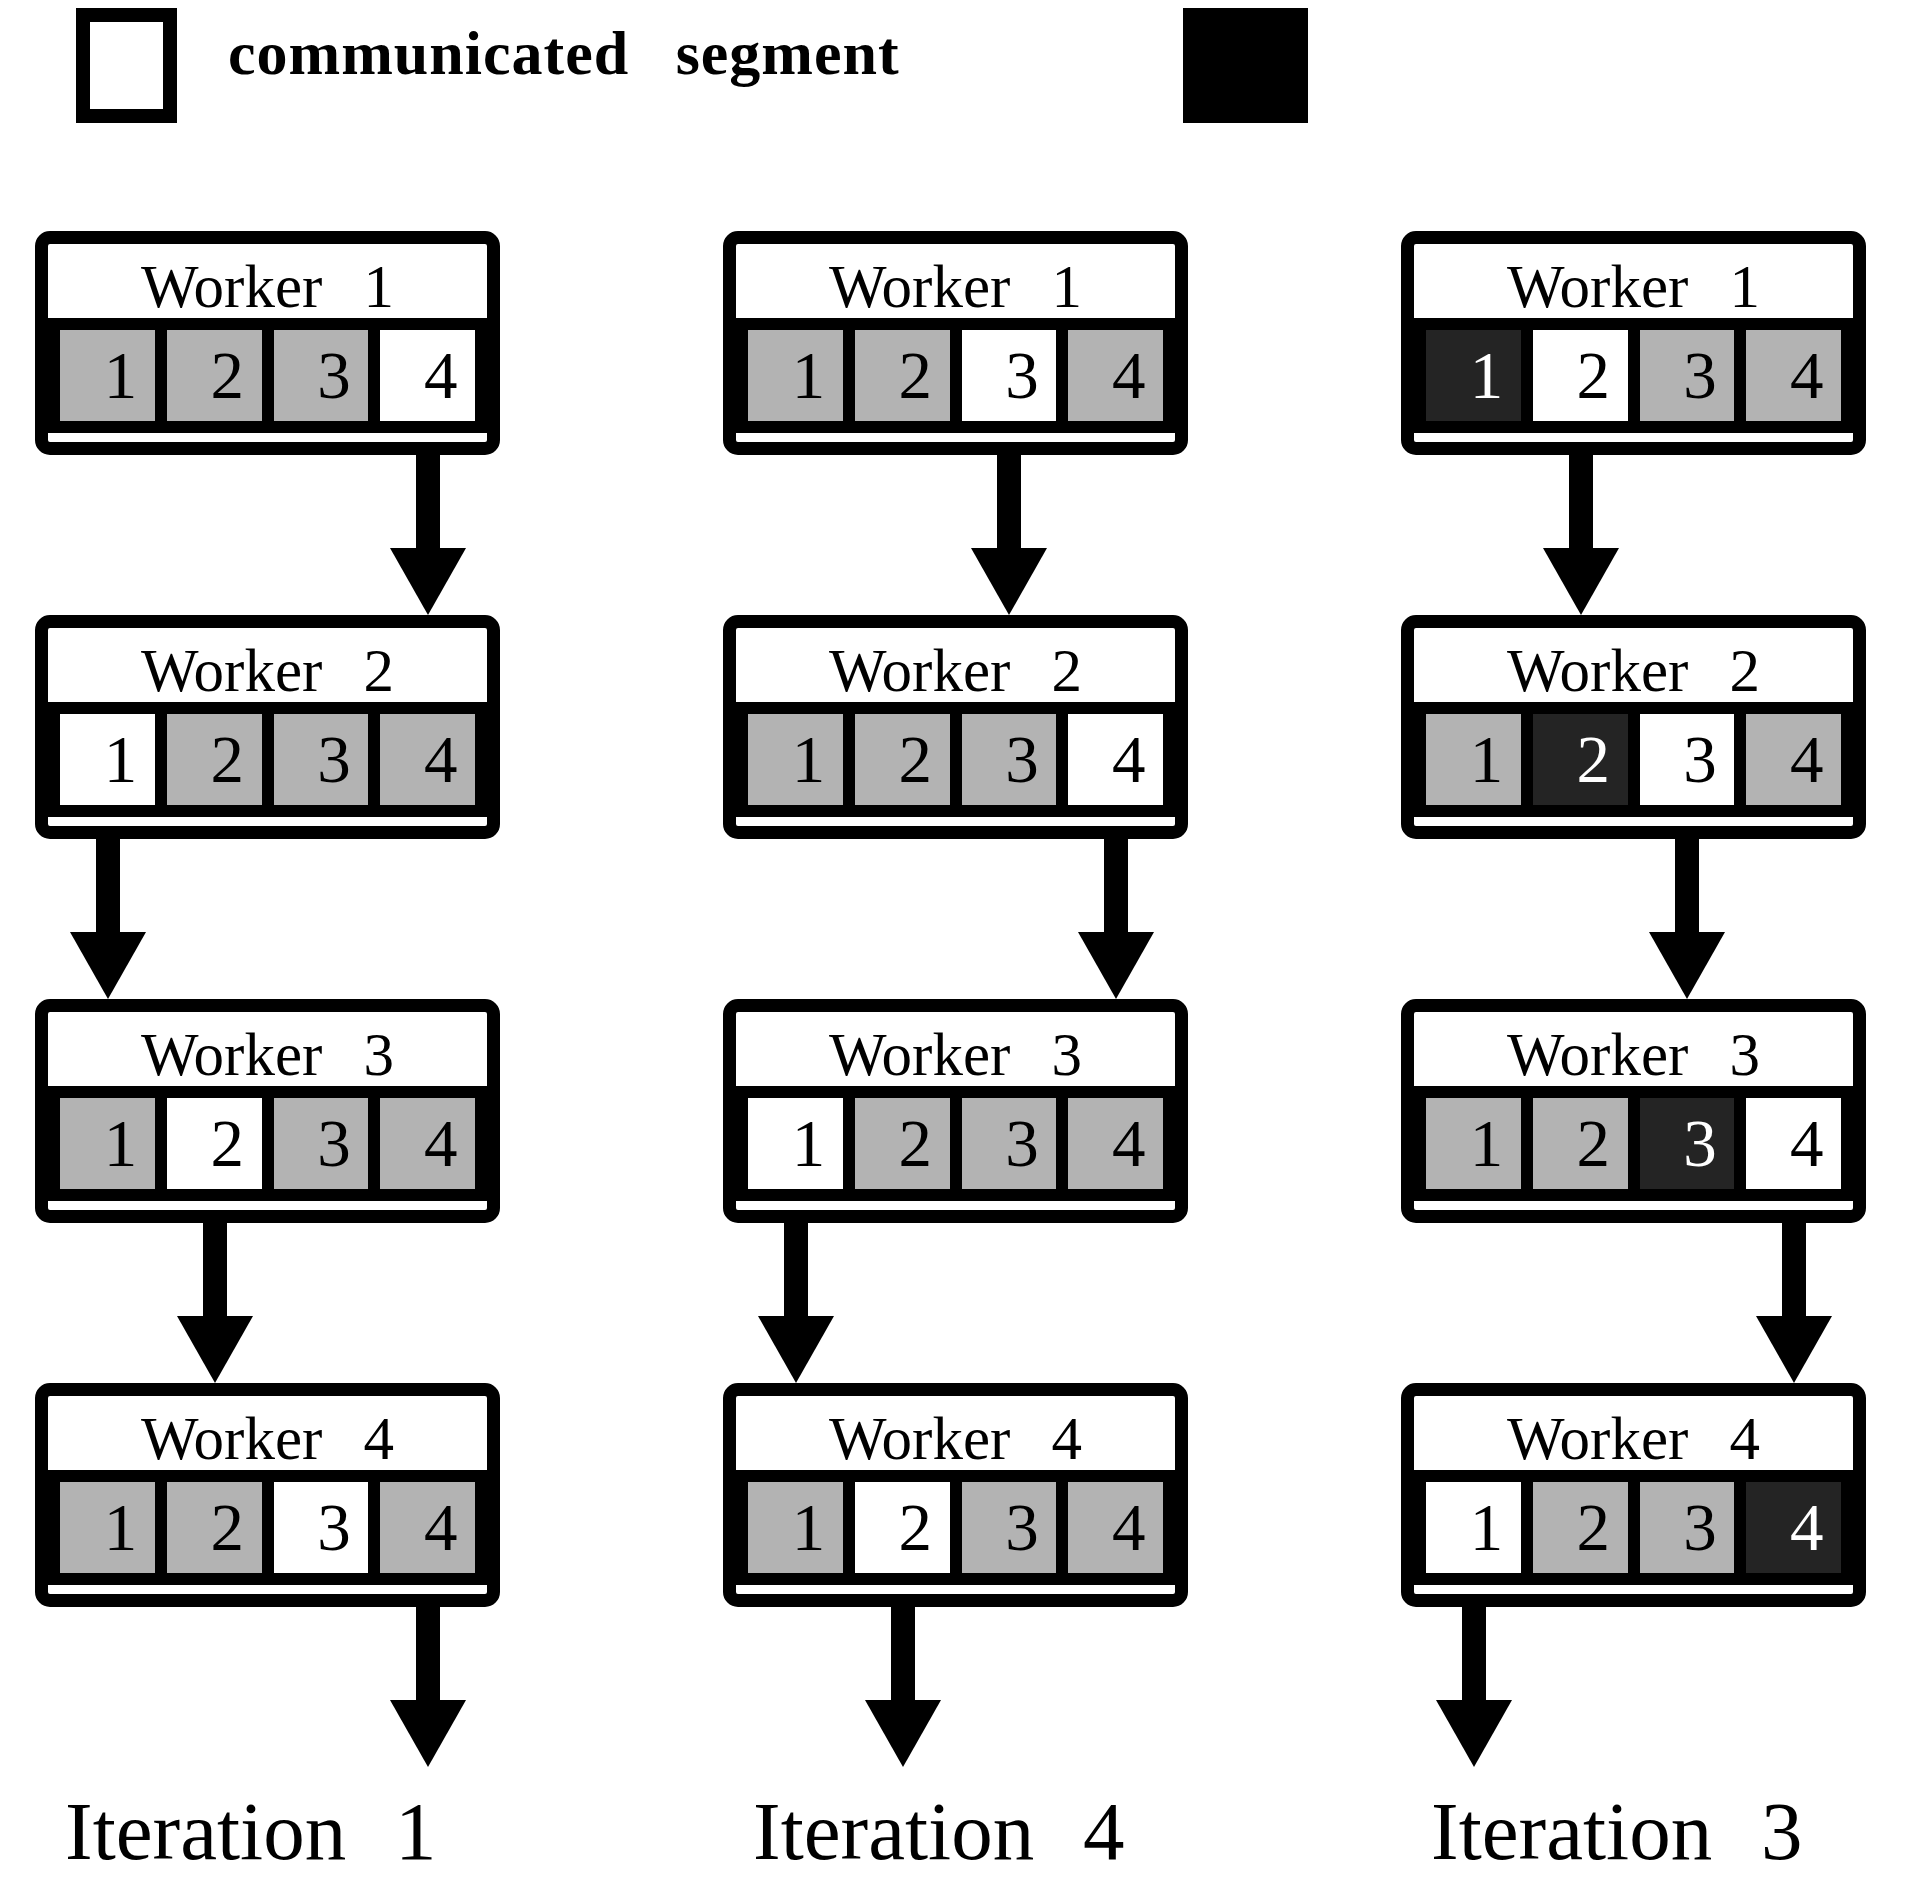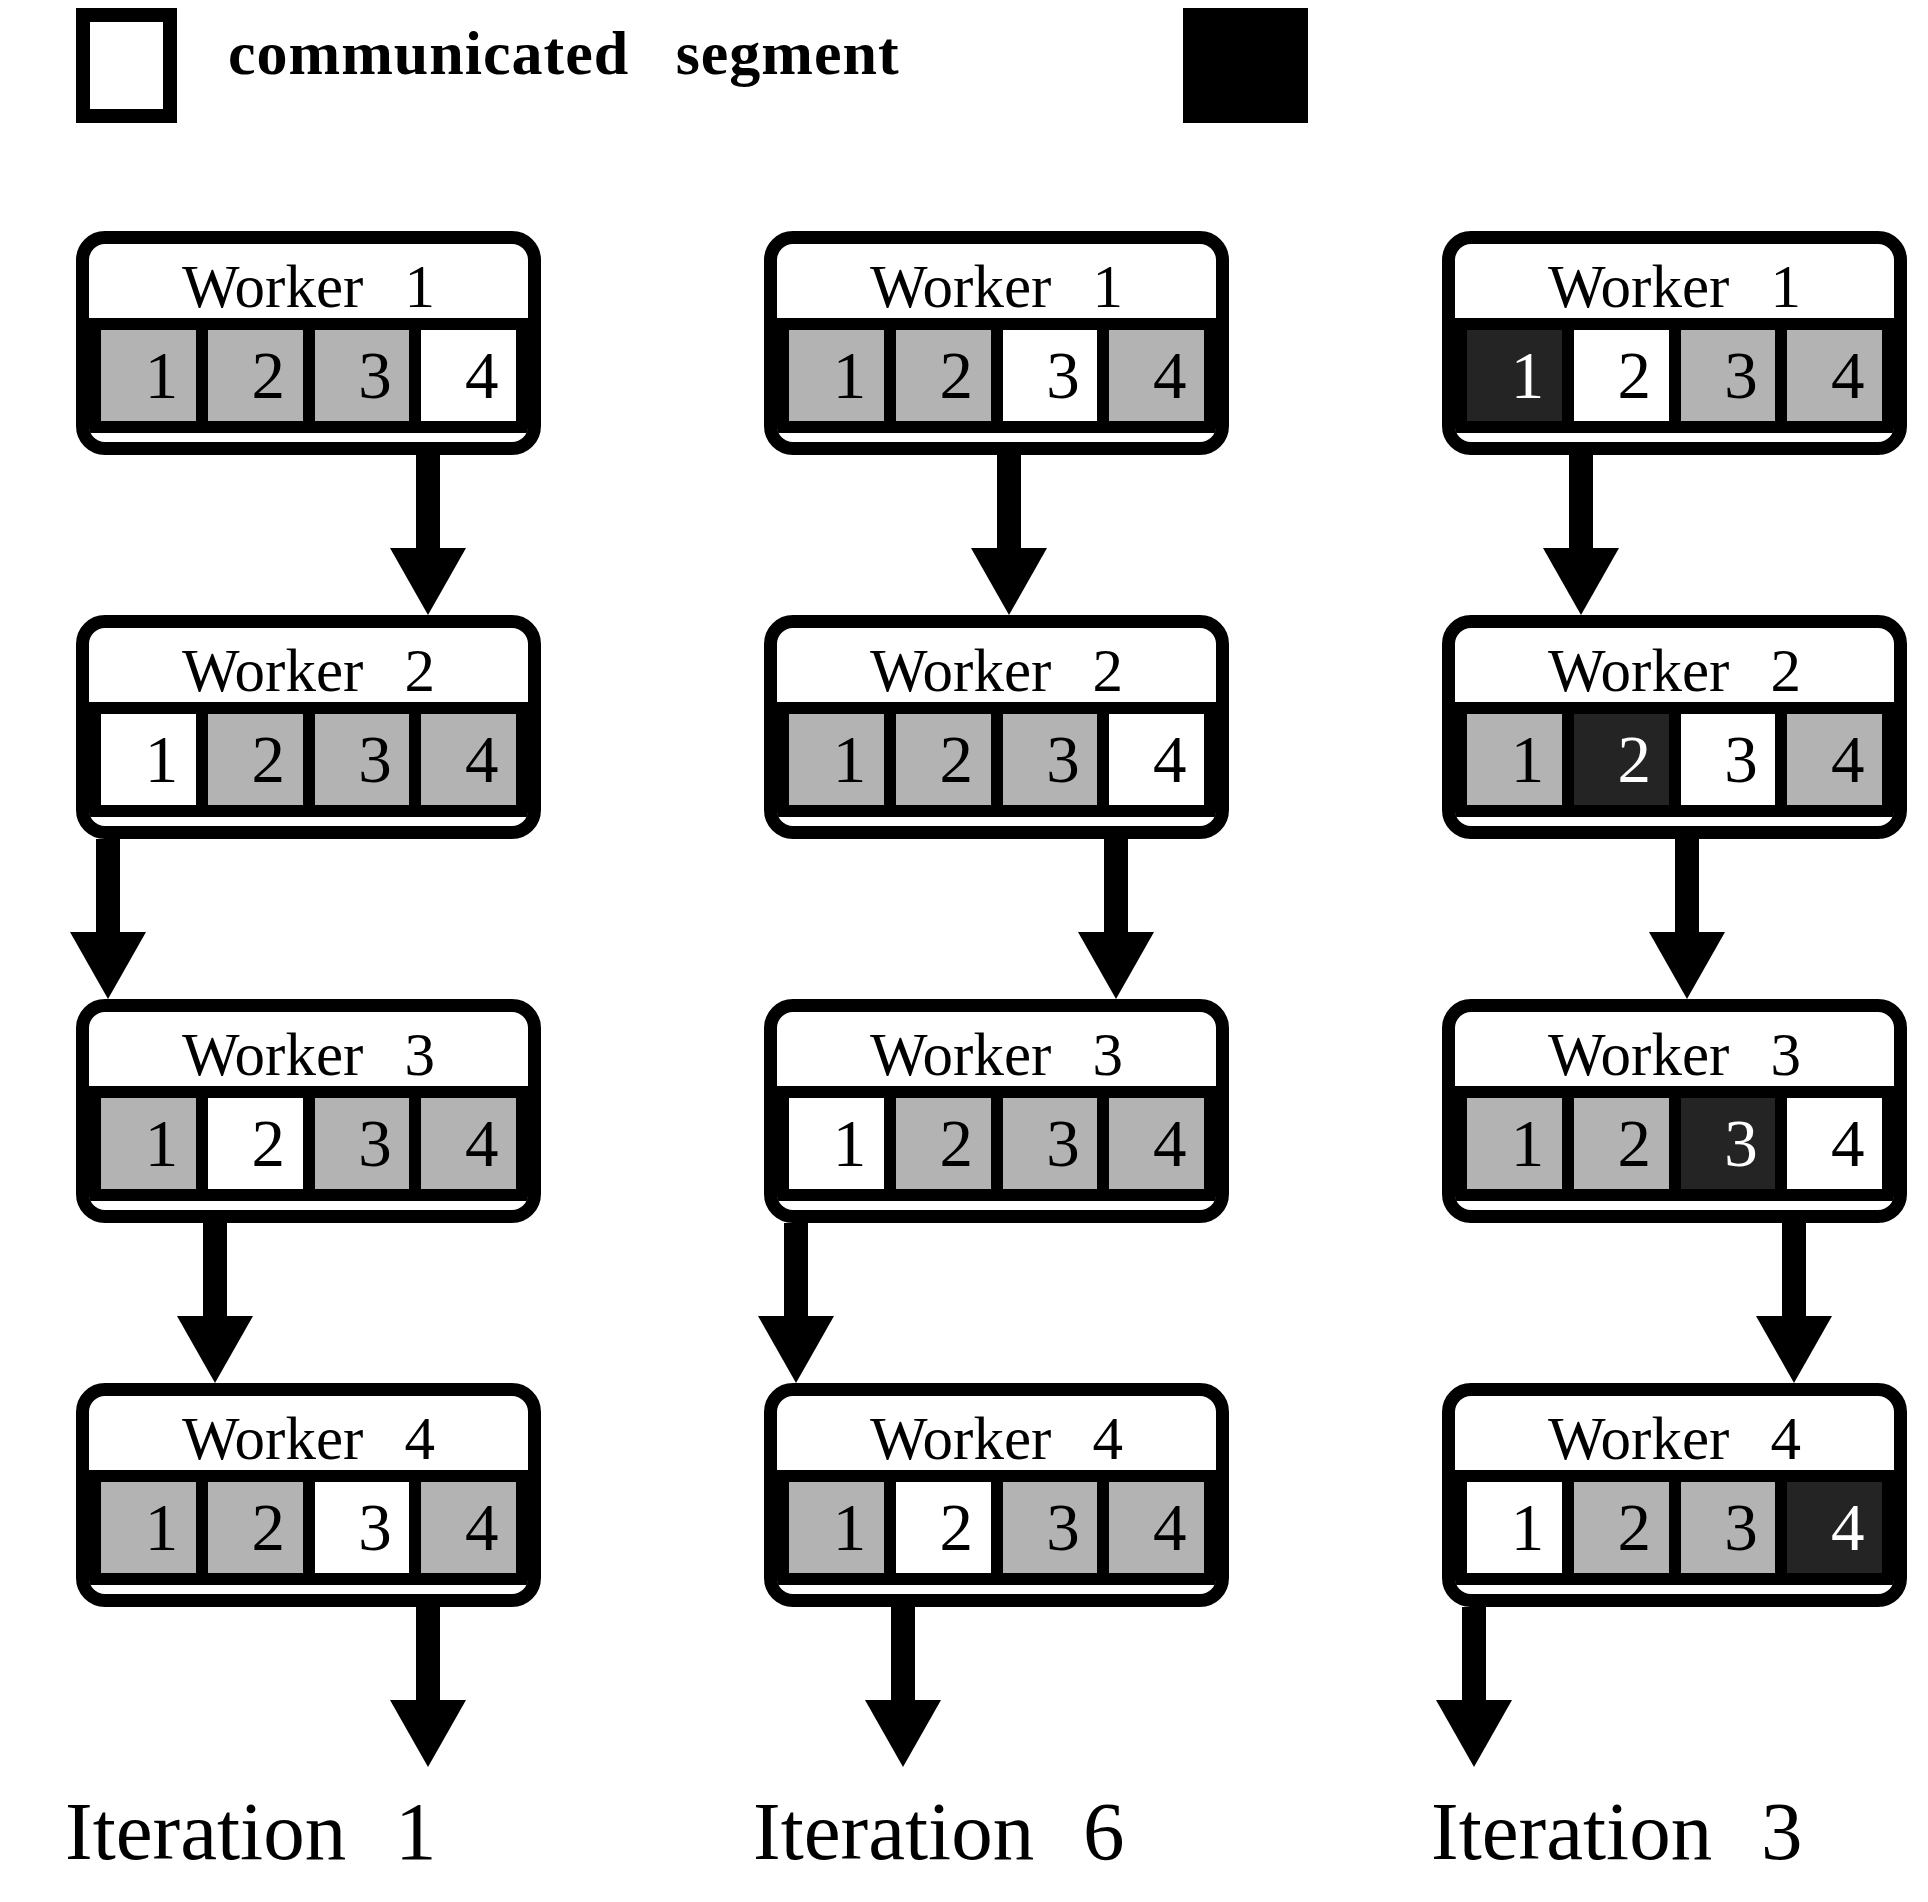--- a/index.html
+++ b/index.html
@@ -21,21 +21,21 @@
   .legend-label.l2 { left:1370px; }
 
   
   .columns { position:absolute; left:0; top:231px; width:1929px; height:1672px; }
   .column  { position:absolute; top:0; width:465px; height:1672px; }
   .col0 { left:35px; } .col1 { left:723px; } .col2 { left:1401px; }
 
   
   .worker {
     position:absolute; left:0; width:465px; height:224px; box-sizing:border-box;
-    border:13px solid #000; border-radius:29px; background:#fff; overflow:hidden;margin-left:41px;
+    border:13px solid #000; border-radius:15px; background:#fff; overflow:hidden;
   }
   .w0 { top:0; } .w1 { top:384px; } .w2 { top:768px; } .w3 { top:1152px;text-decoration:underline; }
   .worker-title {
     position:absolute; top:2px; left:0; right:0; text-align:center;
     font-size:61px; line-height:81px; word-spacing:26px; white-space:nowrap;
   }
   .strip {
     position:absolute; left:0; right:0; bottom:9px; height:115px;
     box-sizing:border-box; border:12px solid #000; display:flex; background:#000;
   }
@@ -233,21 +233,21 @@
             </div>
             <div class="seg st-gray" style="background: rgb(179, 179, 179);">
               <span class="segnum">4</span>
             </div>
           </div>
         </div>
         <div class="arrow a3" style="left: 142px;">
           <div class="shaft"></div>
           <div class="head"></div>
         </div>
-        <div class="iter-label">Iteration 6</div>
+        <div class="iter-label">Iteration 4</div>
       </div>
     <div class="column col2">
         <div class="worker w0">
           <div class="worker-title">Worker 1</div>
           <div class="strip">
             <div class="seg st-black" style="background: rgb(36, 36, 36);">
               <span class="segnum">1</span>
             </div>
             <div class="seg st-white" style="background: rgb(255, 255, 255);">
               <span class="segnum">2</span>

